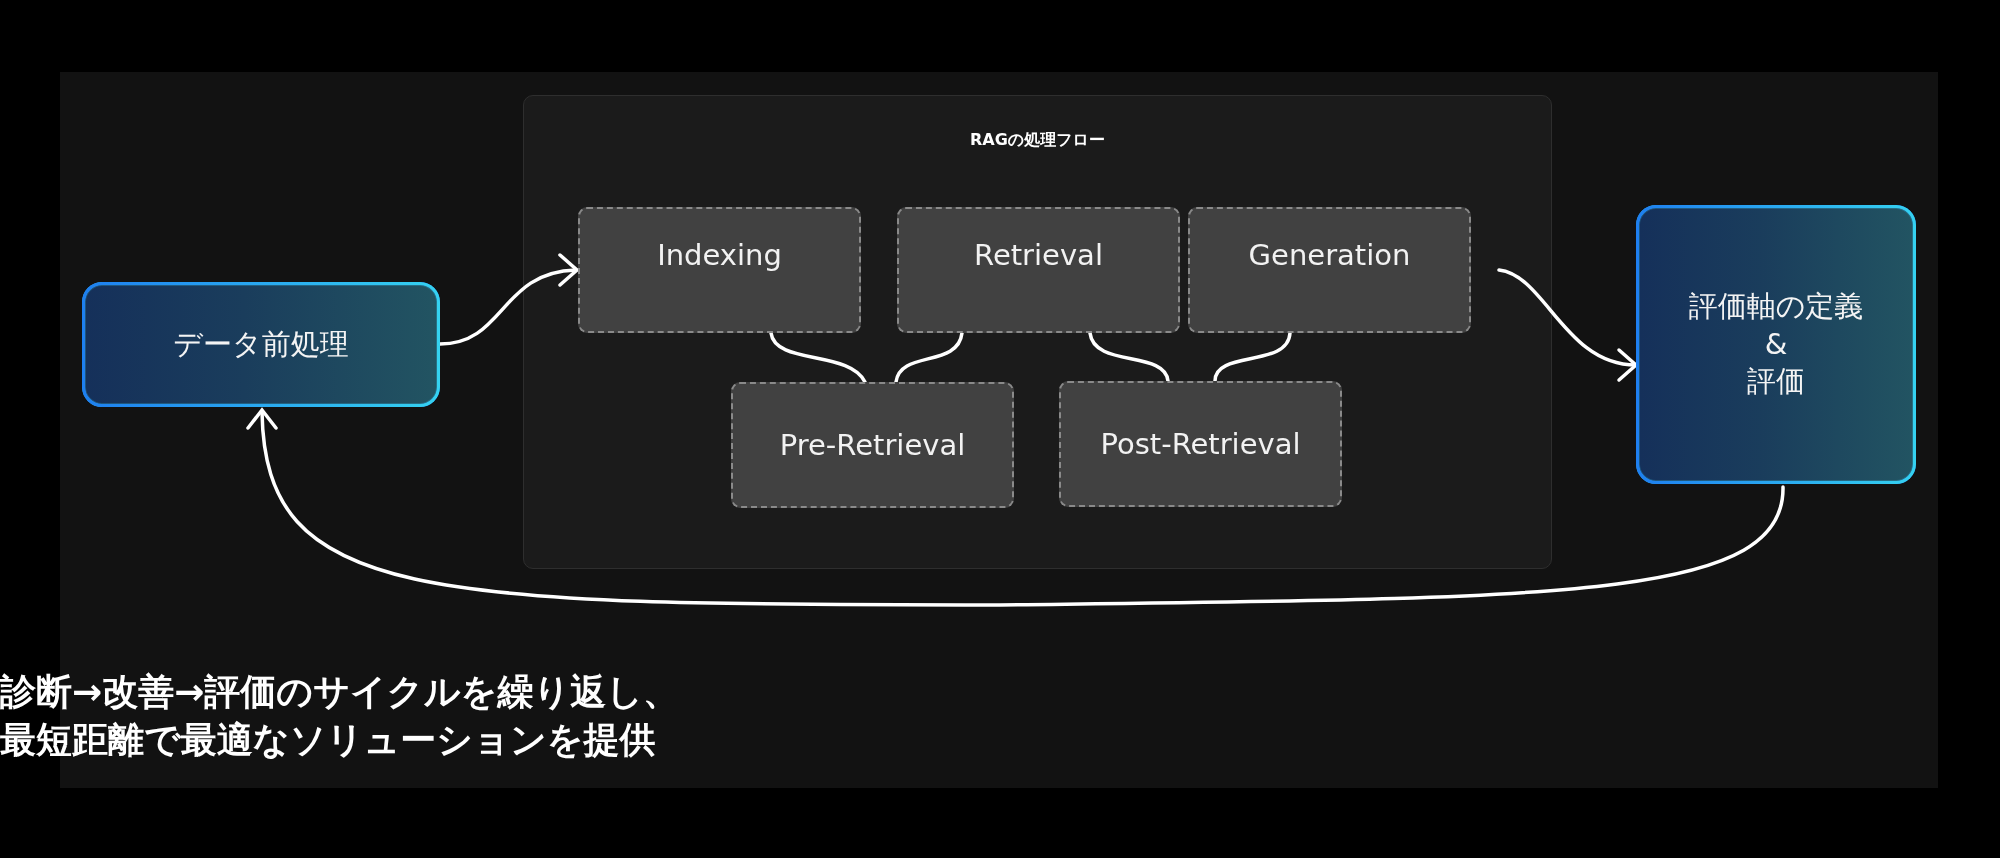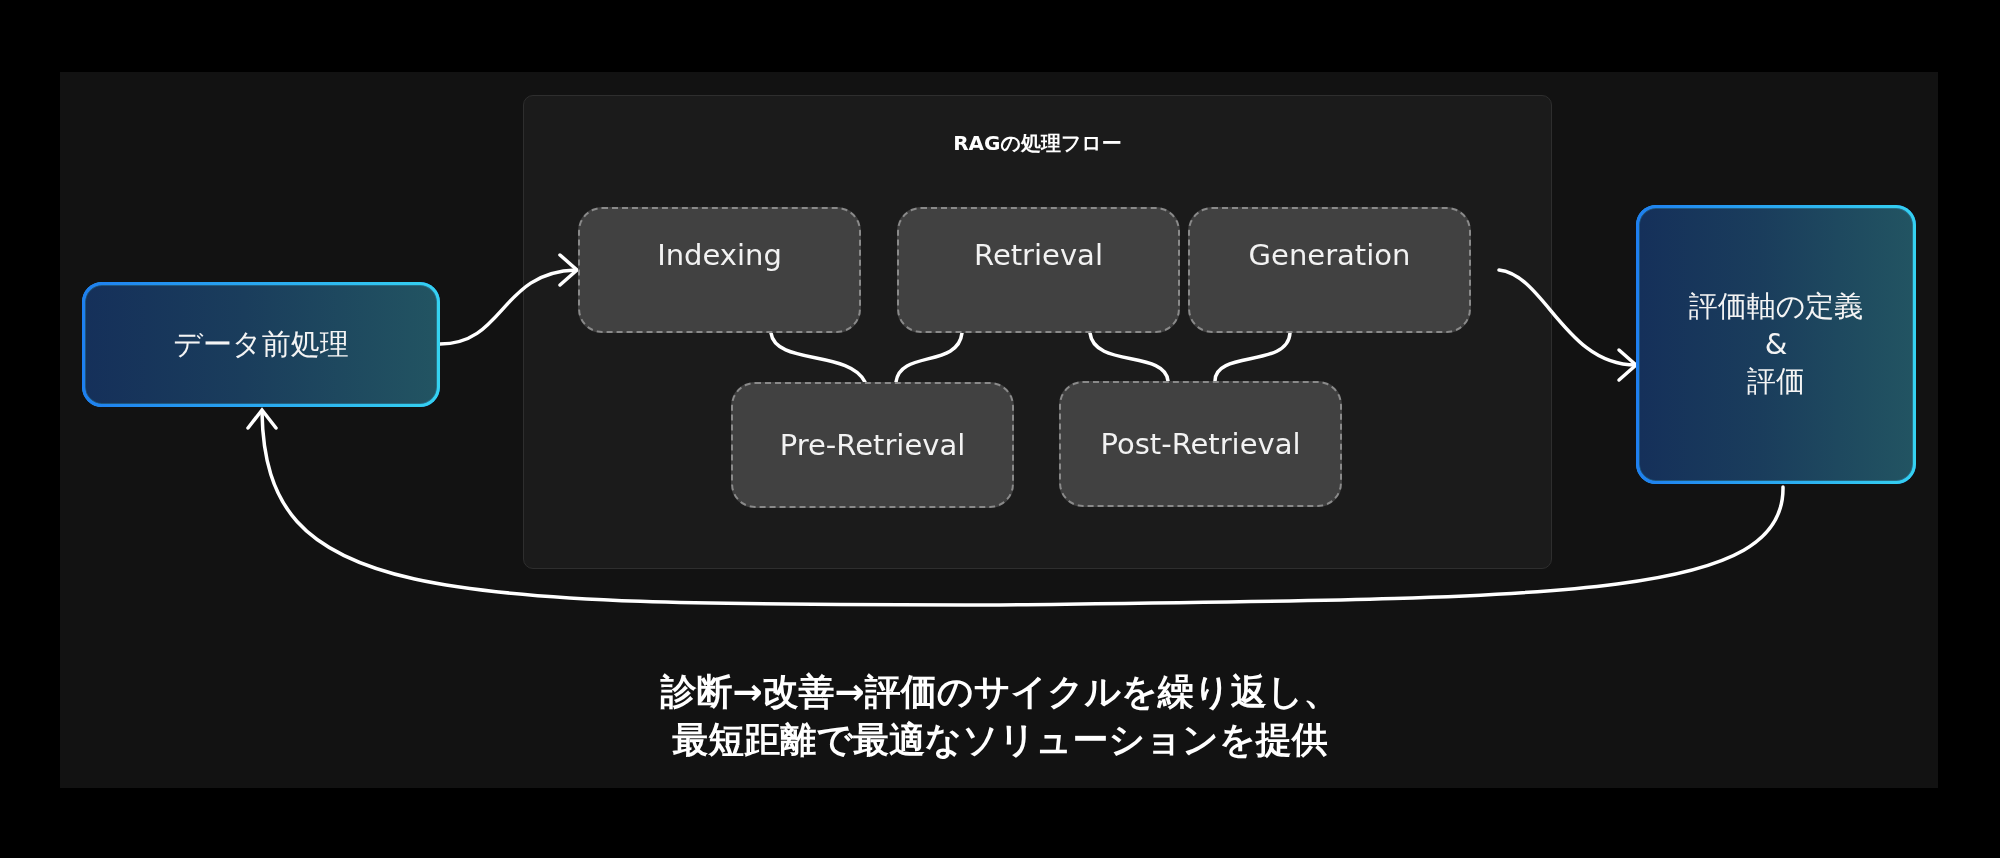--- a/index.html
+++ b/index.html
@@ -2,40 +2,40 @@
 <html><head>
   <meta charset="utf-8">
   <style>
     html, body { margin:0; padding:0; }
     body { width:2000px; height:858px; background:#000; position:relative; overflow:hidden;
            font-family:"DejaVu Sans", "Liberation Sans", sans-serif; color:#fff; }
     .frame { position:absolute; left:60px; top:72px; width:1878px; height:716px; background:#121212; }
     .panel { position:absolute; left:523px; top:95px; width:1029px; height:474px;
              background:#1b1b1b; border:1px solid #2e2e2e; border-radius:10px; box-sizing:border-box; }
     .panel-title { position:absolute; left:523px; top:130px; width:1029px; text-align:center;
-                   font-size:20px; font-weight:bold; color:#fff; }
+                   font-size:16px; font-weight:bold; color:#fff; }
     .node { position:absolute; width:283px; height:126px; box-sizing:border-box;
-            background:#414141; border:2px dashed #8a8a8a; border-radius:24px;
+            background:#414141; border:2px dashed #8a8a8a; border-radius:9px;
             display:flex; align-items:center; justify-content:center;
             font-size:29px; color:#f2f2f2; }
     .node span { display:block; }
     .node.top span { margin-top:-30px; }
     .node.bottom span { margin-top:0px; }
     .hl { position:absolute; box-sizing:border-box; border-radius:20px;
           border:3px solid #2a9df4;
           background:linear-gradient(90deg,#15305a 0%,#1a3d5c 45%,#225462 100%);
           box-shadow:inset 0 0 0 1px rgba(60,200,240,0.25);
           display:flex; align-items:center; justify-content:center; text-align:center;
           font-size:29px; color:#f4f4f4; line-height:1.3; }
     .hl::after { content:""; position:absolute; inset:-3px; border-radius:20px;
                  border:3px solid transparent;
                  background:linear-gradient(90deg,#1e7ff0,#35d2f0) border-box;
                  -webkit-mask:linear-gradient(#000 0 0) padding-box, linear-gradient(#000 0 0);
                  -webkit-mask-composite:xor; mask-composite:exclude; pointer-events:none; }
-    .caption { position:absolute; left:0; width:2000px; text-align:center; top:668px;
+    .caption { position:absolute; left:0; width:2000px; text-align:left; top:668px;
                font-size:36px; font-weight:bold; color:#fff; line-height:48px; }
     svg.wires { position:absolute; left:0; top:0; width:2000px; height:858px; pointer-events:none; }
   </style>
 </head>
 <body>
 
 <div class="frame"></div>
 
 <div class="panel"></div>
 <div class="panel-title">RAGの処理フロー</div>

